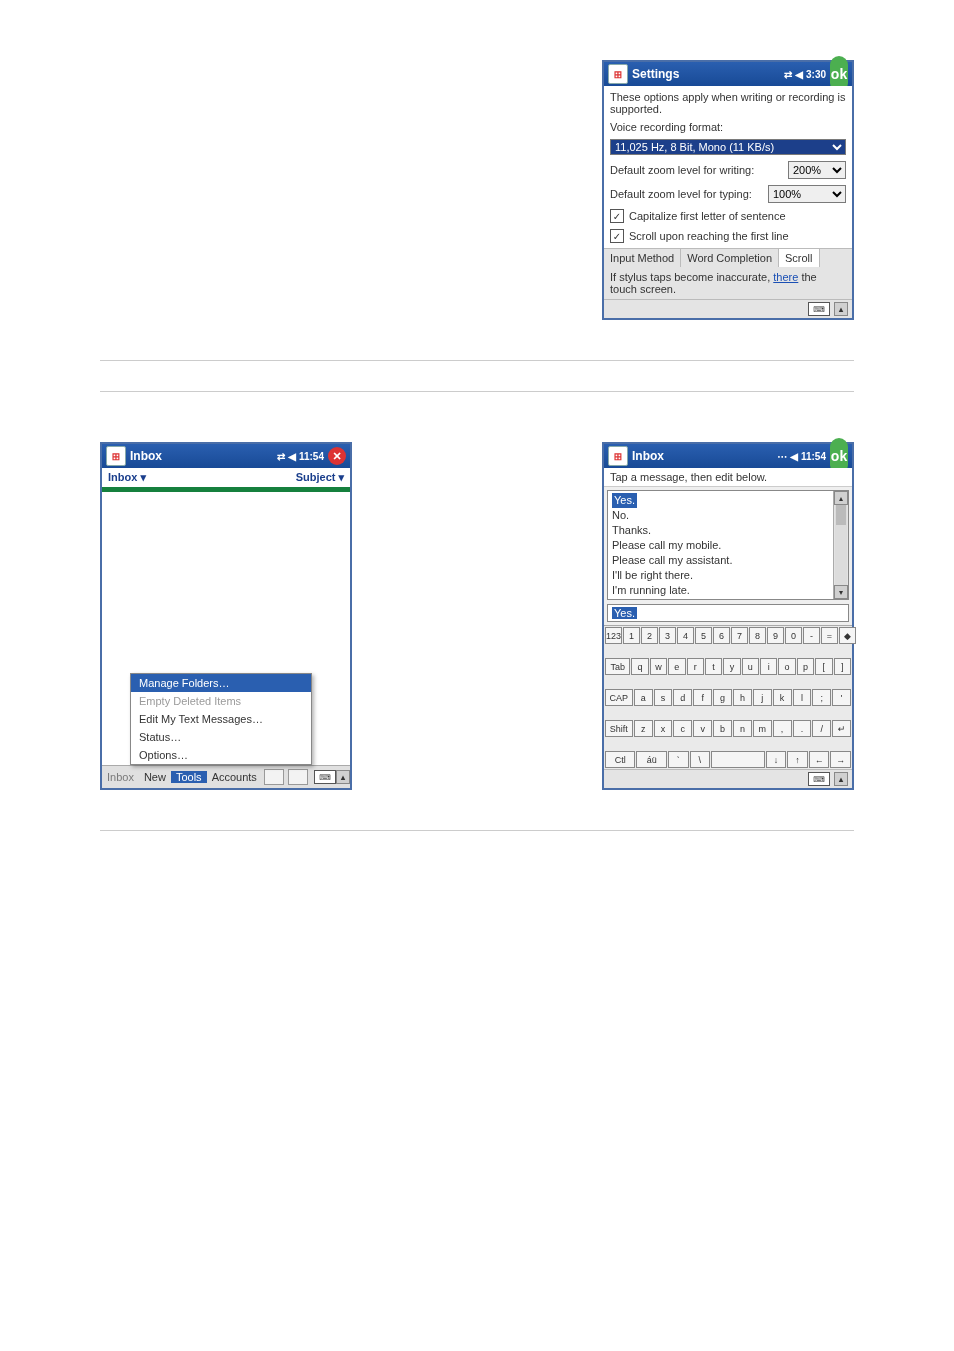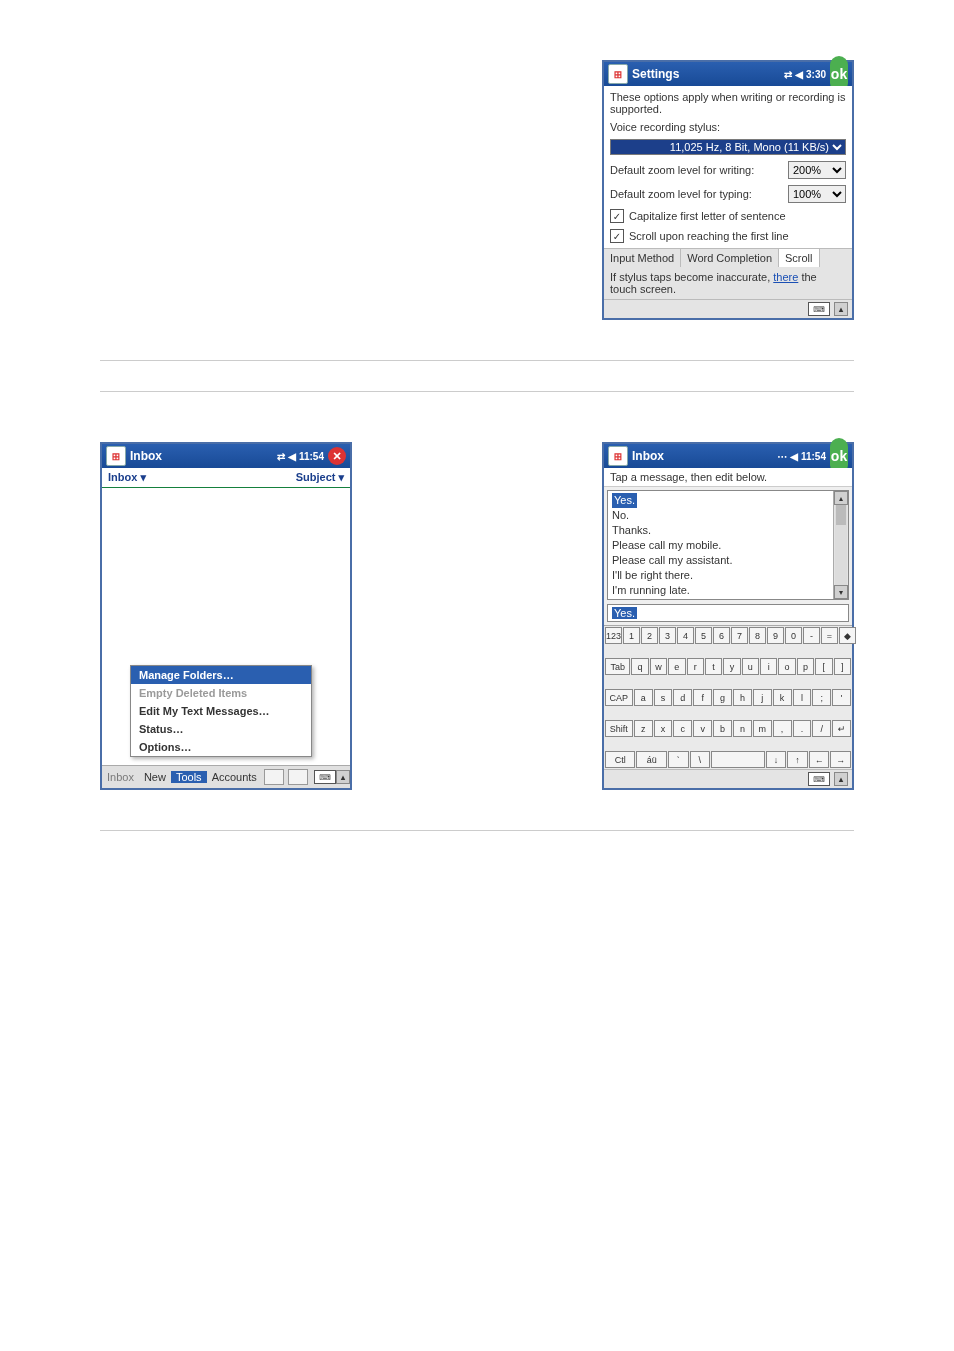--- a/index.html
+++ b/index.html
@@ -69,21 +69,21 @@
     padding:5px 6px;
     display:flex;
     flex-direction:column;
     gap:6px;
     font-size:11px;
   }
   .field-row { display:flex; align-items:center; justify-content:space-between; }
   select.wm {
     font-size:11px; height:18px; border:1px solid #7a7a7a;
   }
-  select.wm.dark { background:#1c3f8a; color:#fff; flex:1;text-align:right;}
+  select.wm.dark { background:#1c3f8a; color:#fff; flex:1;}
   .check-row { display:flex; align-items:center; gap:5px;}
   .checkbox {
     width:12px; height:12px; border:1px solid #555; display:flex;
     align-items:center; justify-content:center; font-size:10px; background:#fff;
   }
   .tabs {
     display:flex; border-top:1px solid #bbb; background:#e4e4e4;
     font-size:11px;
   }
   .tab {
@@ -102,28 +102,27 @@
     width:20px; height:12px; border:1px solid #555; background:#fff;
     display:flex; align-items:center; justify-content:center; font-size:8px;
   }
   .up-btn { width:12px; height:12px; border:1px solid #888; background:#d0d0d0; display:flex; align-items:center; justify-content:center; font-size:9px;}
   hr.sep { border:none; border-top:1px solid #ccc; margin:30px 0;}
 
   
   .toolbar {
     background:#fff; color:#1a3e8c; font-weight:bold;
     display:flex; justify-content:space-between; padding:3px 6px; font-size:11px;
-    border-bottom:1px solid #15803d;
+    border-bottom:5px solid #15803d;
   }
   .list-area { background:#fff; flex:1; height:200px; position:relative;}
   .popup {
-    position:absolute; left:28px; bottom:8px; width:180px;
+    position:absolute; left:28px; bottom:0; width:180px;
     background:#fff; border:1px solid #888; box-shadow:2px 2px 4px rgba(0,0,0,0.3);
     font-size:11px;
-    font-weight:bold;
   }
   .popup .item { padding:3px 8px;}
   .popup .item.hl { background:#2a5fb0; color:#fff;}
   .popup .item.disabled { color:#9a9a9a;}
   .menubar {
     background:#e0e0e0; border-top:1px solid #aaa;
     display:flex; align-items:center; font-size:11px; height:22px;
   }
   .menubar .mitem { padding:0 5px;}
   .menubar .mitem.active { background:#2a5fb0; color:#fff;}
@@ -181,33 +180,33 @@
         <div class="title-text">Settings</div>
         <div class="status-icons">
           <span>⇄</span>
           <span>◀</span>
           <span>3:30</span>
         </div>
         <div class="ok-badge">ok</div>
       </div>
       <div class="body-area">
         <div>These options apply when writing or recording is supported.</div>
-        <div>Voice recording stylus:</div>
+        <div>Voice recording format:</div>
         <select class="wm dark">
           <option>11,025 Hz, 8 Bit, Mono (11 KB/s)</option>
         </select>
         <div class="field-row">
           <span>Default zoom level for writing:</span>
           <select class="wm" style="width:58px">
             <option>200%</option>
           </select>
         </div>
         <div class="field-row">
           <span>Default zoom level for typing:</span>
-          <select class="wm" style="width:58px">
+          <select class="wm" style="width:78px">
             <option>100%</option>
           </select>
         </div>
         <div class="check-row">
           <div class="checkbox">✓</div>
           <span>Capitalize first letter of sentence</span>
         </div>
         <div class="check-row">
           <div class="checkbox">✓</div>
           <span>Scroll upon reaching the first line</span>

